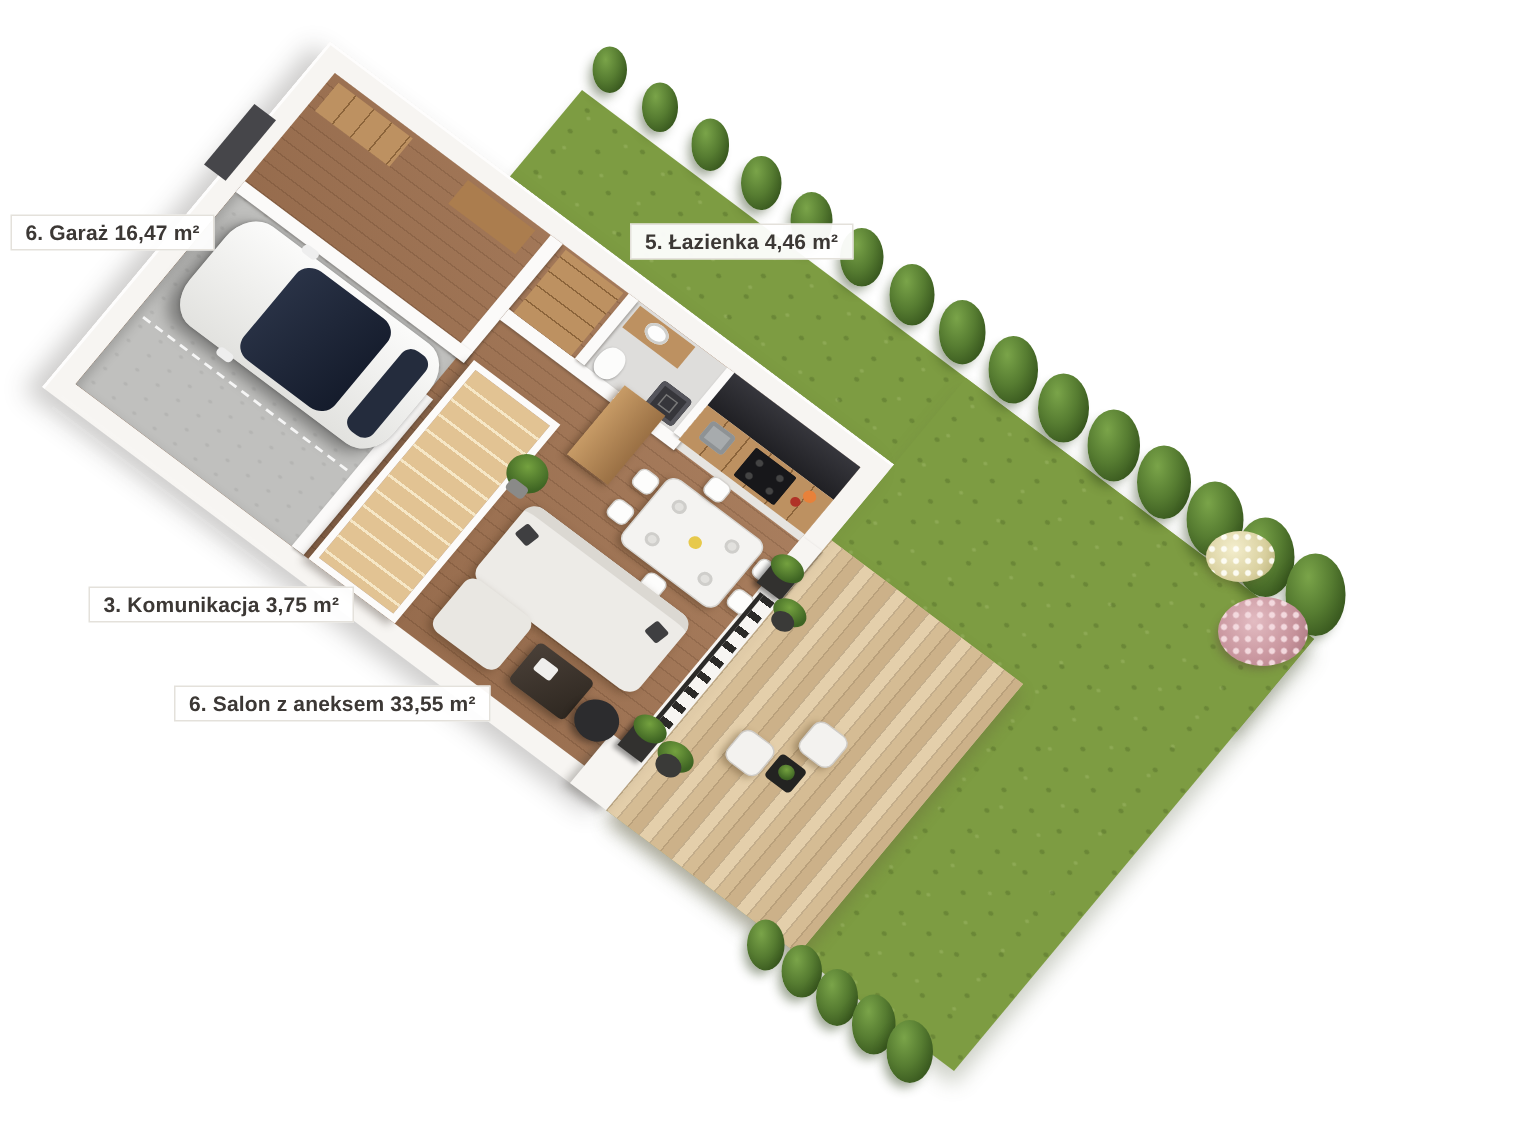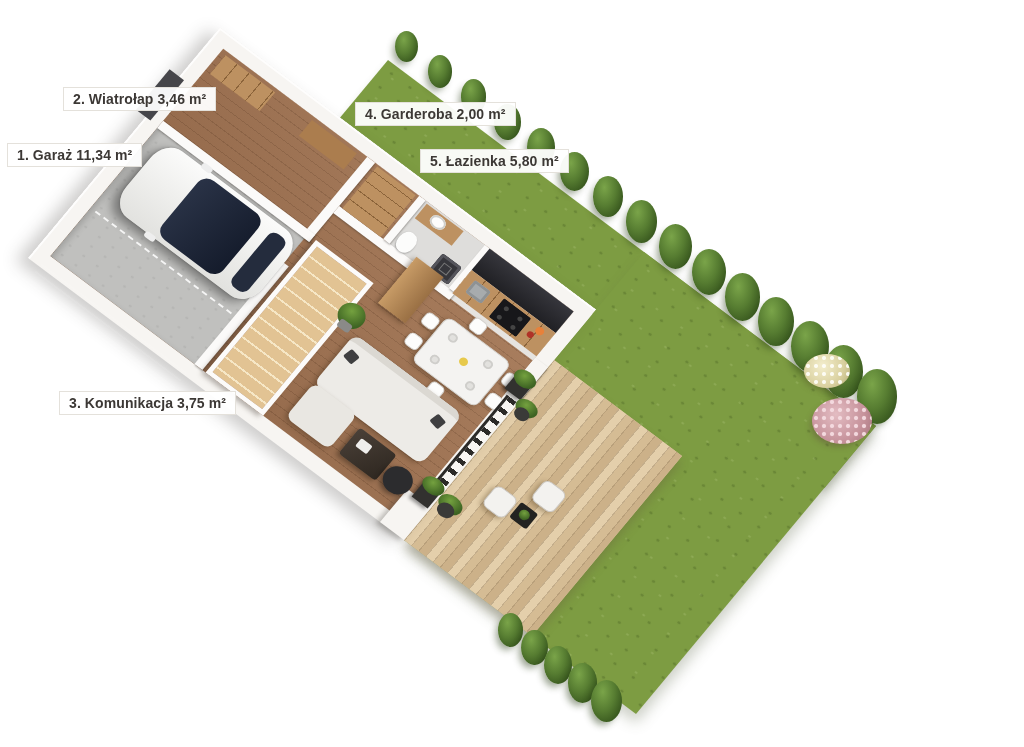--- a/index.html
+++ b/index.html
@@ -277,19 +277,18 @@
       <div class="tree" style="left: 856.55px; top: 369.301px; width: 40.5px; height: 54.675px;"></div>
       <div class="tree" style="left: 497.9px; top: 612.915px; width: 25px; height: 33.75px;"></div>
       <div class="tree" style="left: 521.15px; top: 629.659px; width: 26.5px; height: 35.775px;"></div>
       <div class="tree" style="left: 544.4px; top: 646.404px; width: 28px; height: 37.8px;"></div>
       <div class="tree" style="left: 567.65px; top: 663.148px; width: 29.5px; height: 39.825px;"></div>
       <div class="tree" style="left: 590.9px; top: 679.893px; width: 31px; height: 41.85px;"></div>
       <div class="bush bush-cream" style="left: 804.2px; top: 354.28px; width: 46px; height: 34px;"></div>
       <div class="bush bush-pink" style="left: 812px; top: 397.72px; width: 60px; height: 46px;"></div>
     </div>
 
-  <div class="plan-label lbl-garaz">1. Garaż 11,34 m²</div>
-  <div class="plan-label lbl-wiatrolap">2. Wiatrołap 3,46 m²</div>
+  <div class="plan-label lbl-garaz">6. Garaż 16,47 m²</div>
   <div class="plan-label lbl-komunikacja">3. Komunikacja 3,75 m²</div>
-  <div class="plan-label lbl-garderoba">4. Garderoba 2,00 m²</div>
-  <div class="plan-label lbl-lazienka">5. Łazienka 5,80 m²</div>
+  <div class="plan-label lbl-lazienka">5. Łazienka 4,46 m²</div>
+  <div class="plan-label lbl-salon">6. Salon z aneksem 33,55 m²</div>
 
 </div>
 
 </body></html>

